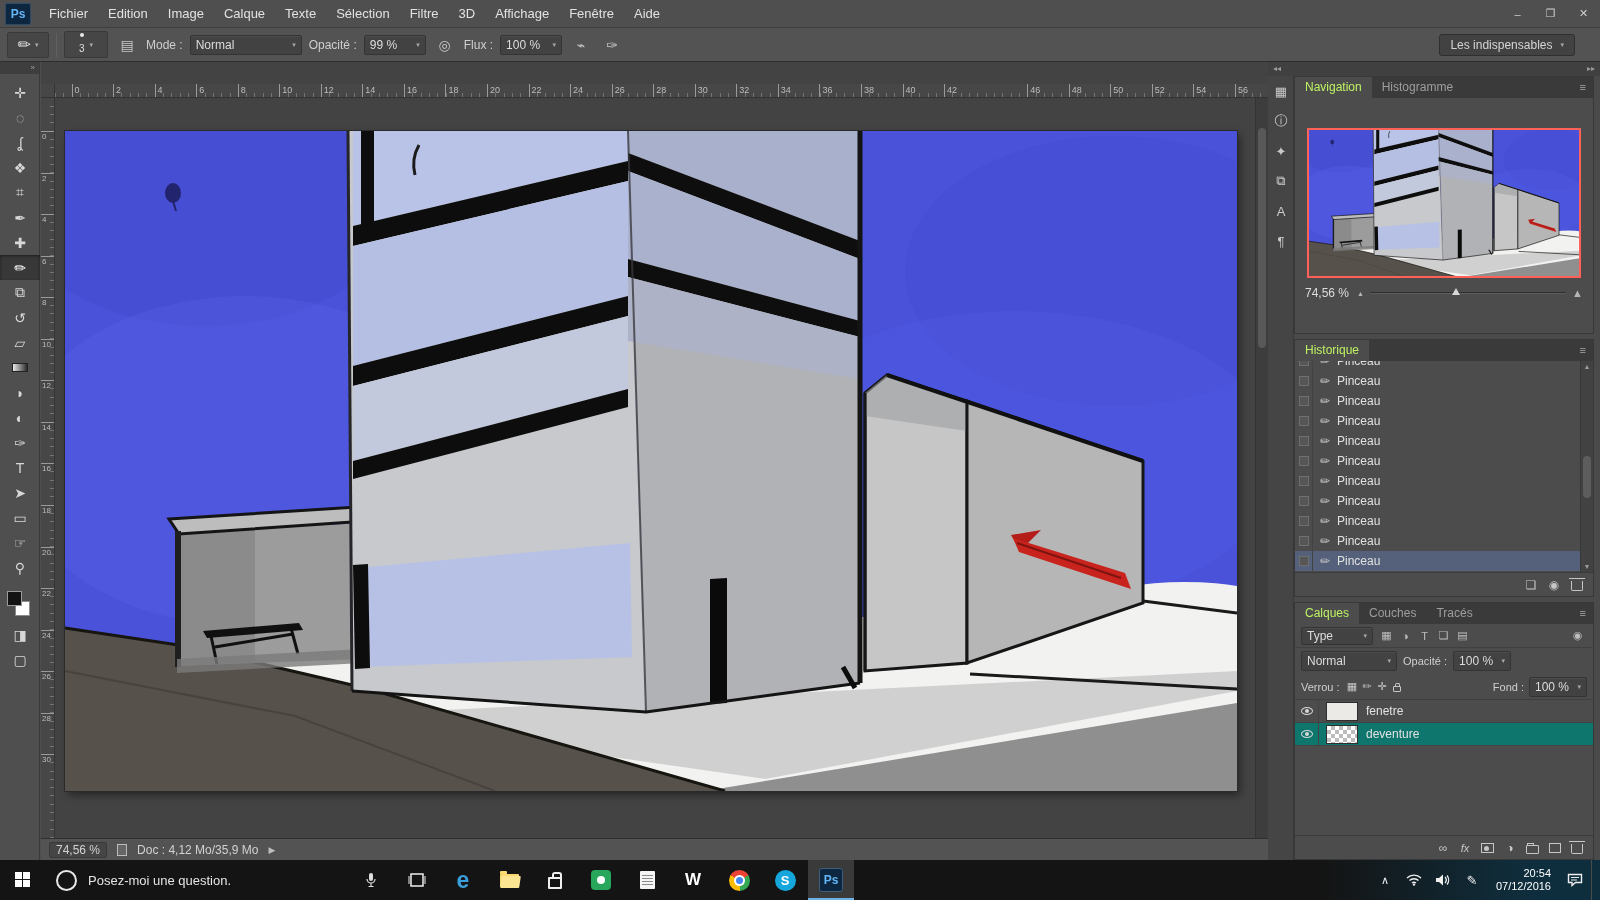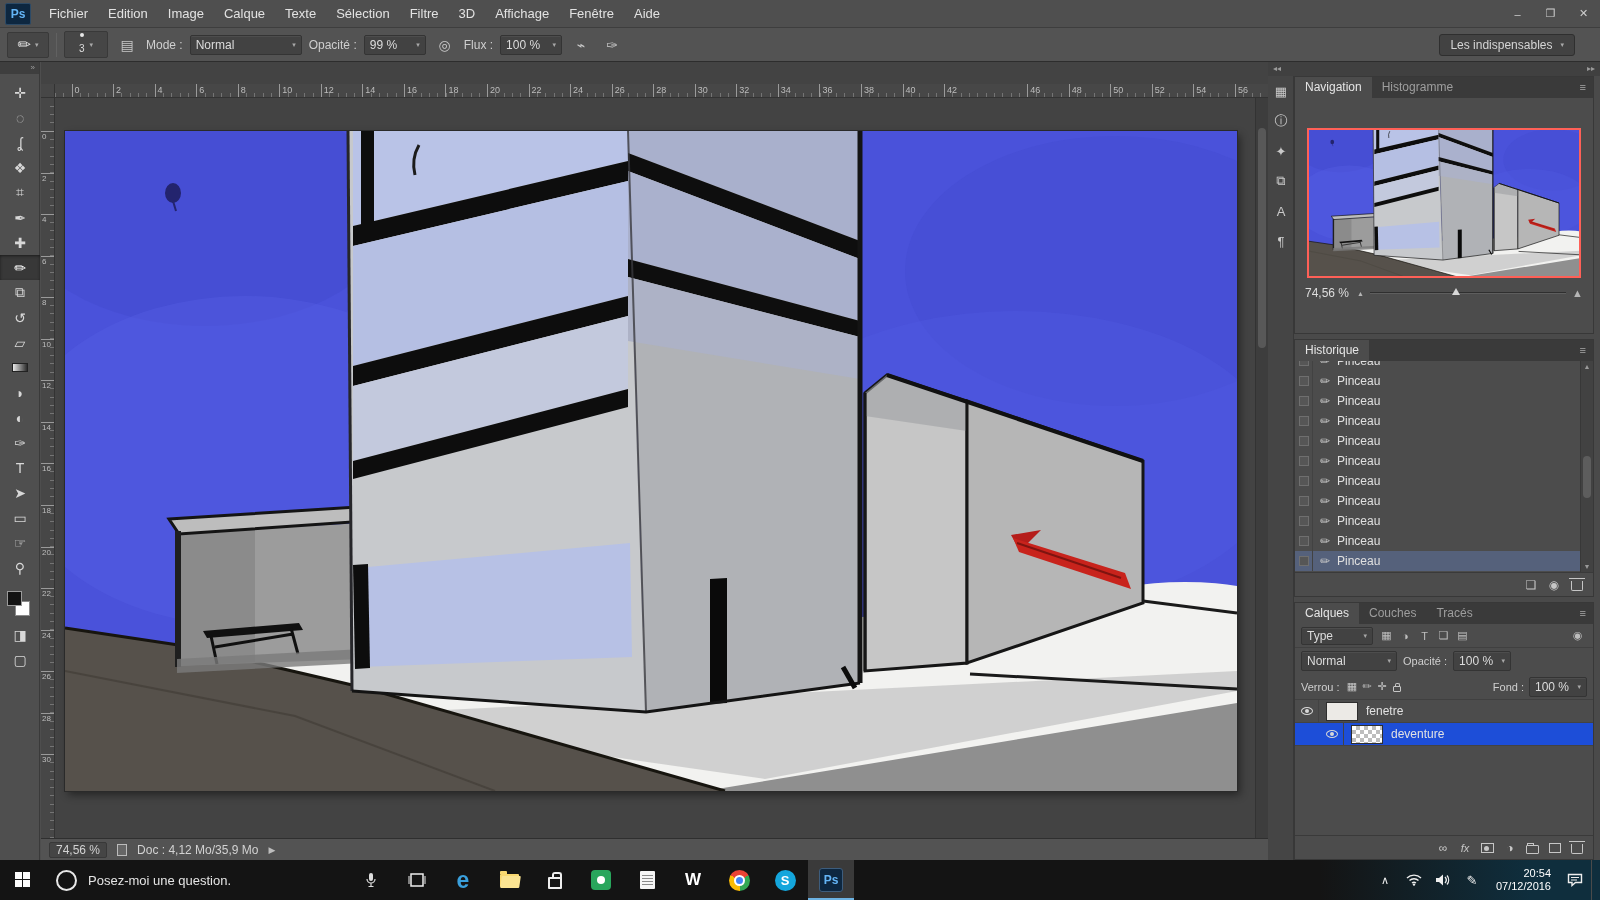--- a/index.html
+++ b/index.html
@@ -69,21 +69,21 @@
 
   
   #dock{position:absolute;right:0;top:62px;bottom:0;width:332px;background:#4a4a4a;}
   #dock-head{height:14px;background:#404040;color:#9b9b9b;font-size:8px;line-height:14px;display:flex;justify-content:space-between;padding:0 5px;}
   #panel-strip{position:absolute;left:0;top:14px;bottom:0;width:26px;background:#454545;border-right:1px solid #383838;}
   .strip-icon{width:26px;height:30px;display:flex;align-items:center;justify-content:center;color:#c9c9c9;font-size:13px;}
   #panels{position:absolute;left:26px;top:14px;right:6px;bottom:0;display:flex;flex-direction:column;}
   .panel{background:#4c4c4c;border:1px solid #383838;}
   .ptabs{height:21px;background:#3a3a3a;display:flex;align-items:stretch;}
   .ptab{padding:0 10px;line-height:21px;font-size:12px;color:#9e9e9e;}
-  .ptab.active{background:#4c4c4c;color:#e5e5e5;}
+  .ptab.active{background:#4c4c4c;color:#bef264;}
   .ptab-menu{margin-left:auto;color:#a8a8a8;font-size:11px;line-height:21px;padding:0 7px;}
 
   #panel-nav{height:258px;}
   #nav-thumb{position:relative;margin:30px 12px 4px;height:150px;background:#7a7a7a;}
   #nav-thumb svg{position:absolute;inset:0;width:100%;height:100%;}
   #nav-proxy{position:absolute;inset:0;border:2px solid #ff6057;}
   #nav-zoomrow{display:flex;align-items:center;gap:8px;padding:4px 10px;font-size:12px;color:#ddd;}
   .zslider{flex:1;display:flex;align-items:center;gap:6px;color:#b5b5b5;}
   .zmount-s{font-size:7px;} .zmount-l{font-size:11px;}
   .ztrack{flex:1;height:2px;background:#2f2f2f;border-bottom:1px solid #5e5e5e;position:relative;}
@@ -104,21 +104,21 @@
     display:flex;align-items:center;justify-content:flex-end;gap:11px;padding:0 10px;color:#c6c6c6;font-size:12px;}
 
   #panel-layers{flex:1;margin-top:5px;display:flex;flex-direction:column;position:relative;}
   #lfilter{height:24px;display:flex;align-items:center;gap:4px;padding:0 6px;border-bottom:1px solid #404040;}
   .ficon{width:19px;height:18px;display:flex;align-items:center;justify-content:center;color:#bdbdbd;font-size:11px;}
   #lblend{height:26px;display:flex;align-items:center;gap:6px;padding:0 6px;}
   #llock{height:26px;display:flex;align-items:center;gap:5px;padding:0 6px;border-bottom:1px solid #404040;}
   .lockicon{display:flex;align-items:center;justify-content:center;width:15px;height:16px;color:#c6c6c6;font-size:11px;}
   #lrows{flex:1;overflow:hidden;}
   .lrow{height:23px;display:flex;align-items:center;border-bottom:1px solid #434343;font-size:12px;color:#e2e2e2;}
-  .lrow.selected{background:#1d4ed8;padding-left:25px;}
+  .lrow.selected{background:#0f766e;}
   .leye{width:24px;height:100%;border-right:1px solid #434343;display:flex;align-items:center;justify-content:center;flex:none;}
   .eye-shape{width:12px;height:8px;border:1px solid #d8d8d8;border-radius:50%;position:relative;display:block;}
   .eye-shape::after{content:'';position:absolute;left:3px;top:1px;width:4px;height:4px;background:#d8d8d8;border-radius:50%;}
   .lthumb{width:32px;height:19px;margin:0 8px 0 7px;border:1px solid #2e2e2e;flex:none;}
   .thumb-checker{background-color:#fff;background-image:
     linear-gradient(45deg,#bdbdbd 25%,transparent 25%,transparent 75%,#bdbdbd 75%),
     linear-gradient(45deg,#bdbdbd 25%,transparent 25%,transparent 75%,#bdbdbd 75%);
     background-size:8px 8px;background-position:0 0,4px 4px;}
   .thumb-light{background:#eceae6;}
   .thumb-gray{background:#9b9b9b;}

